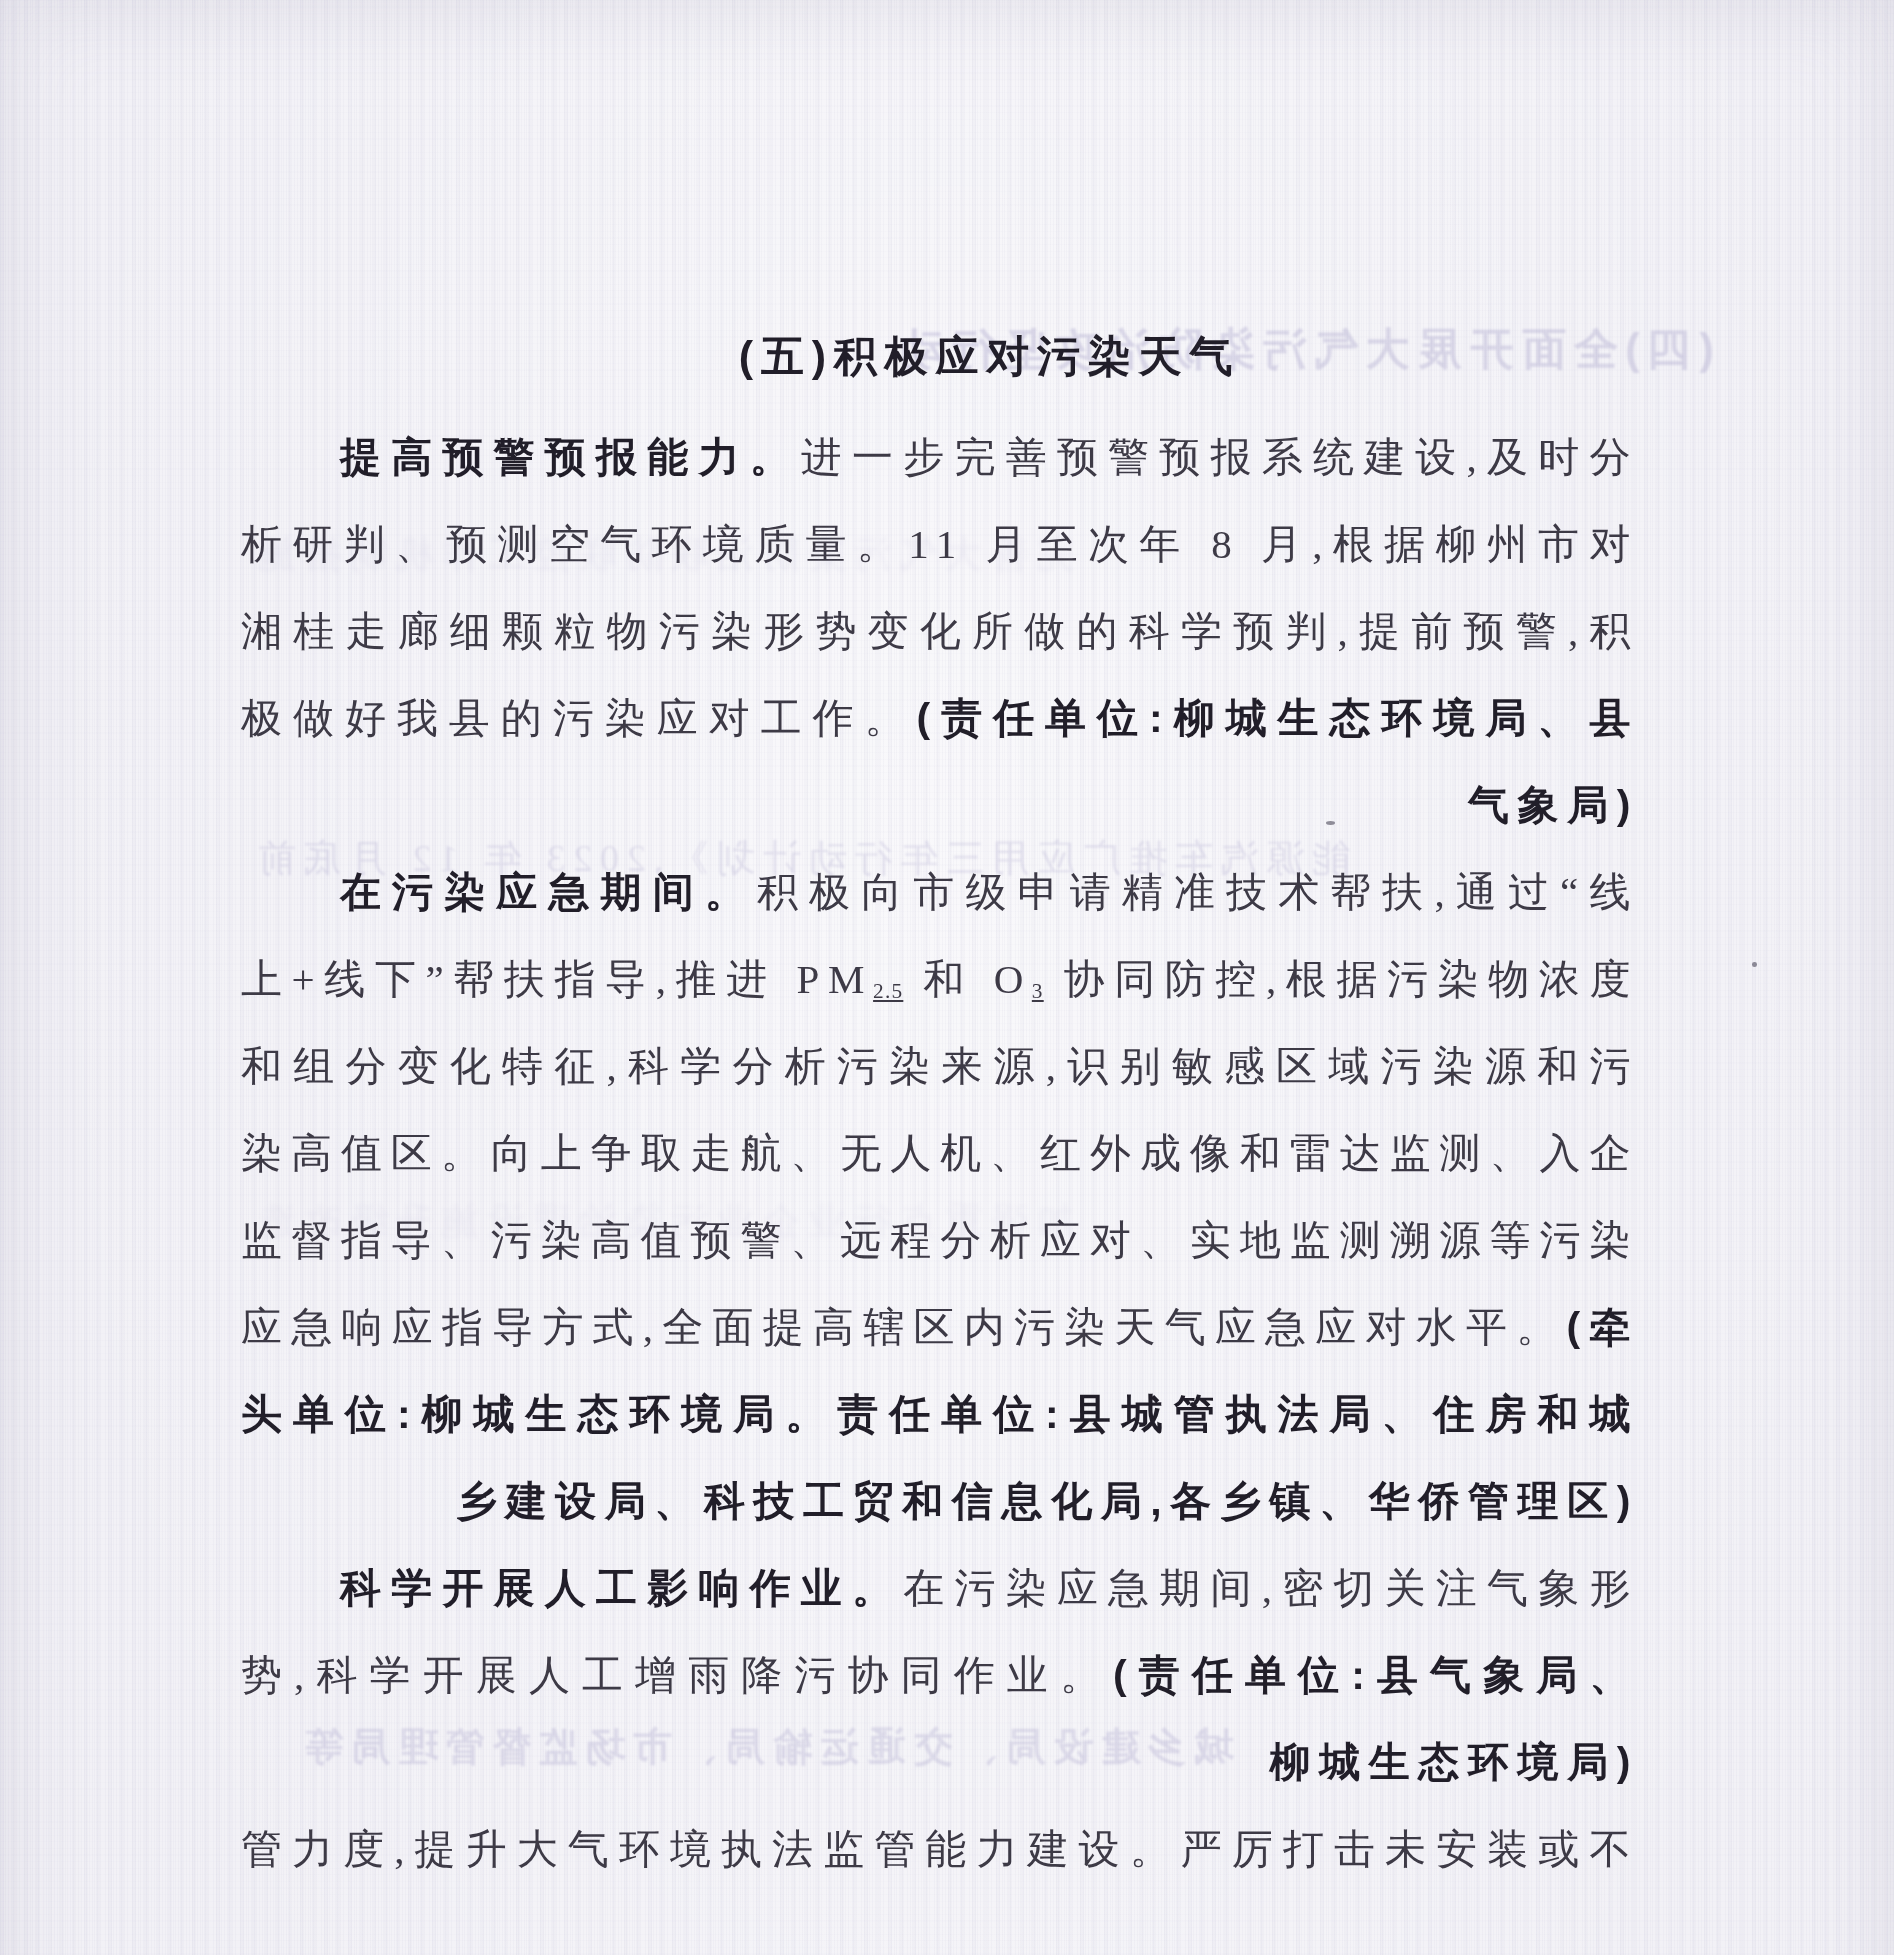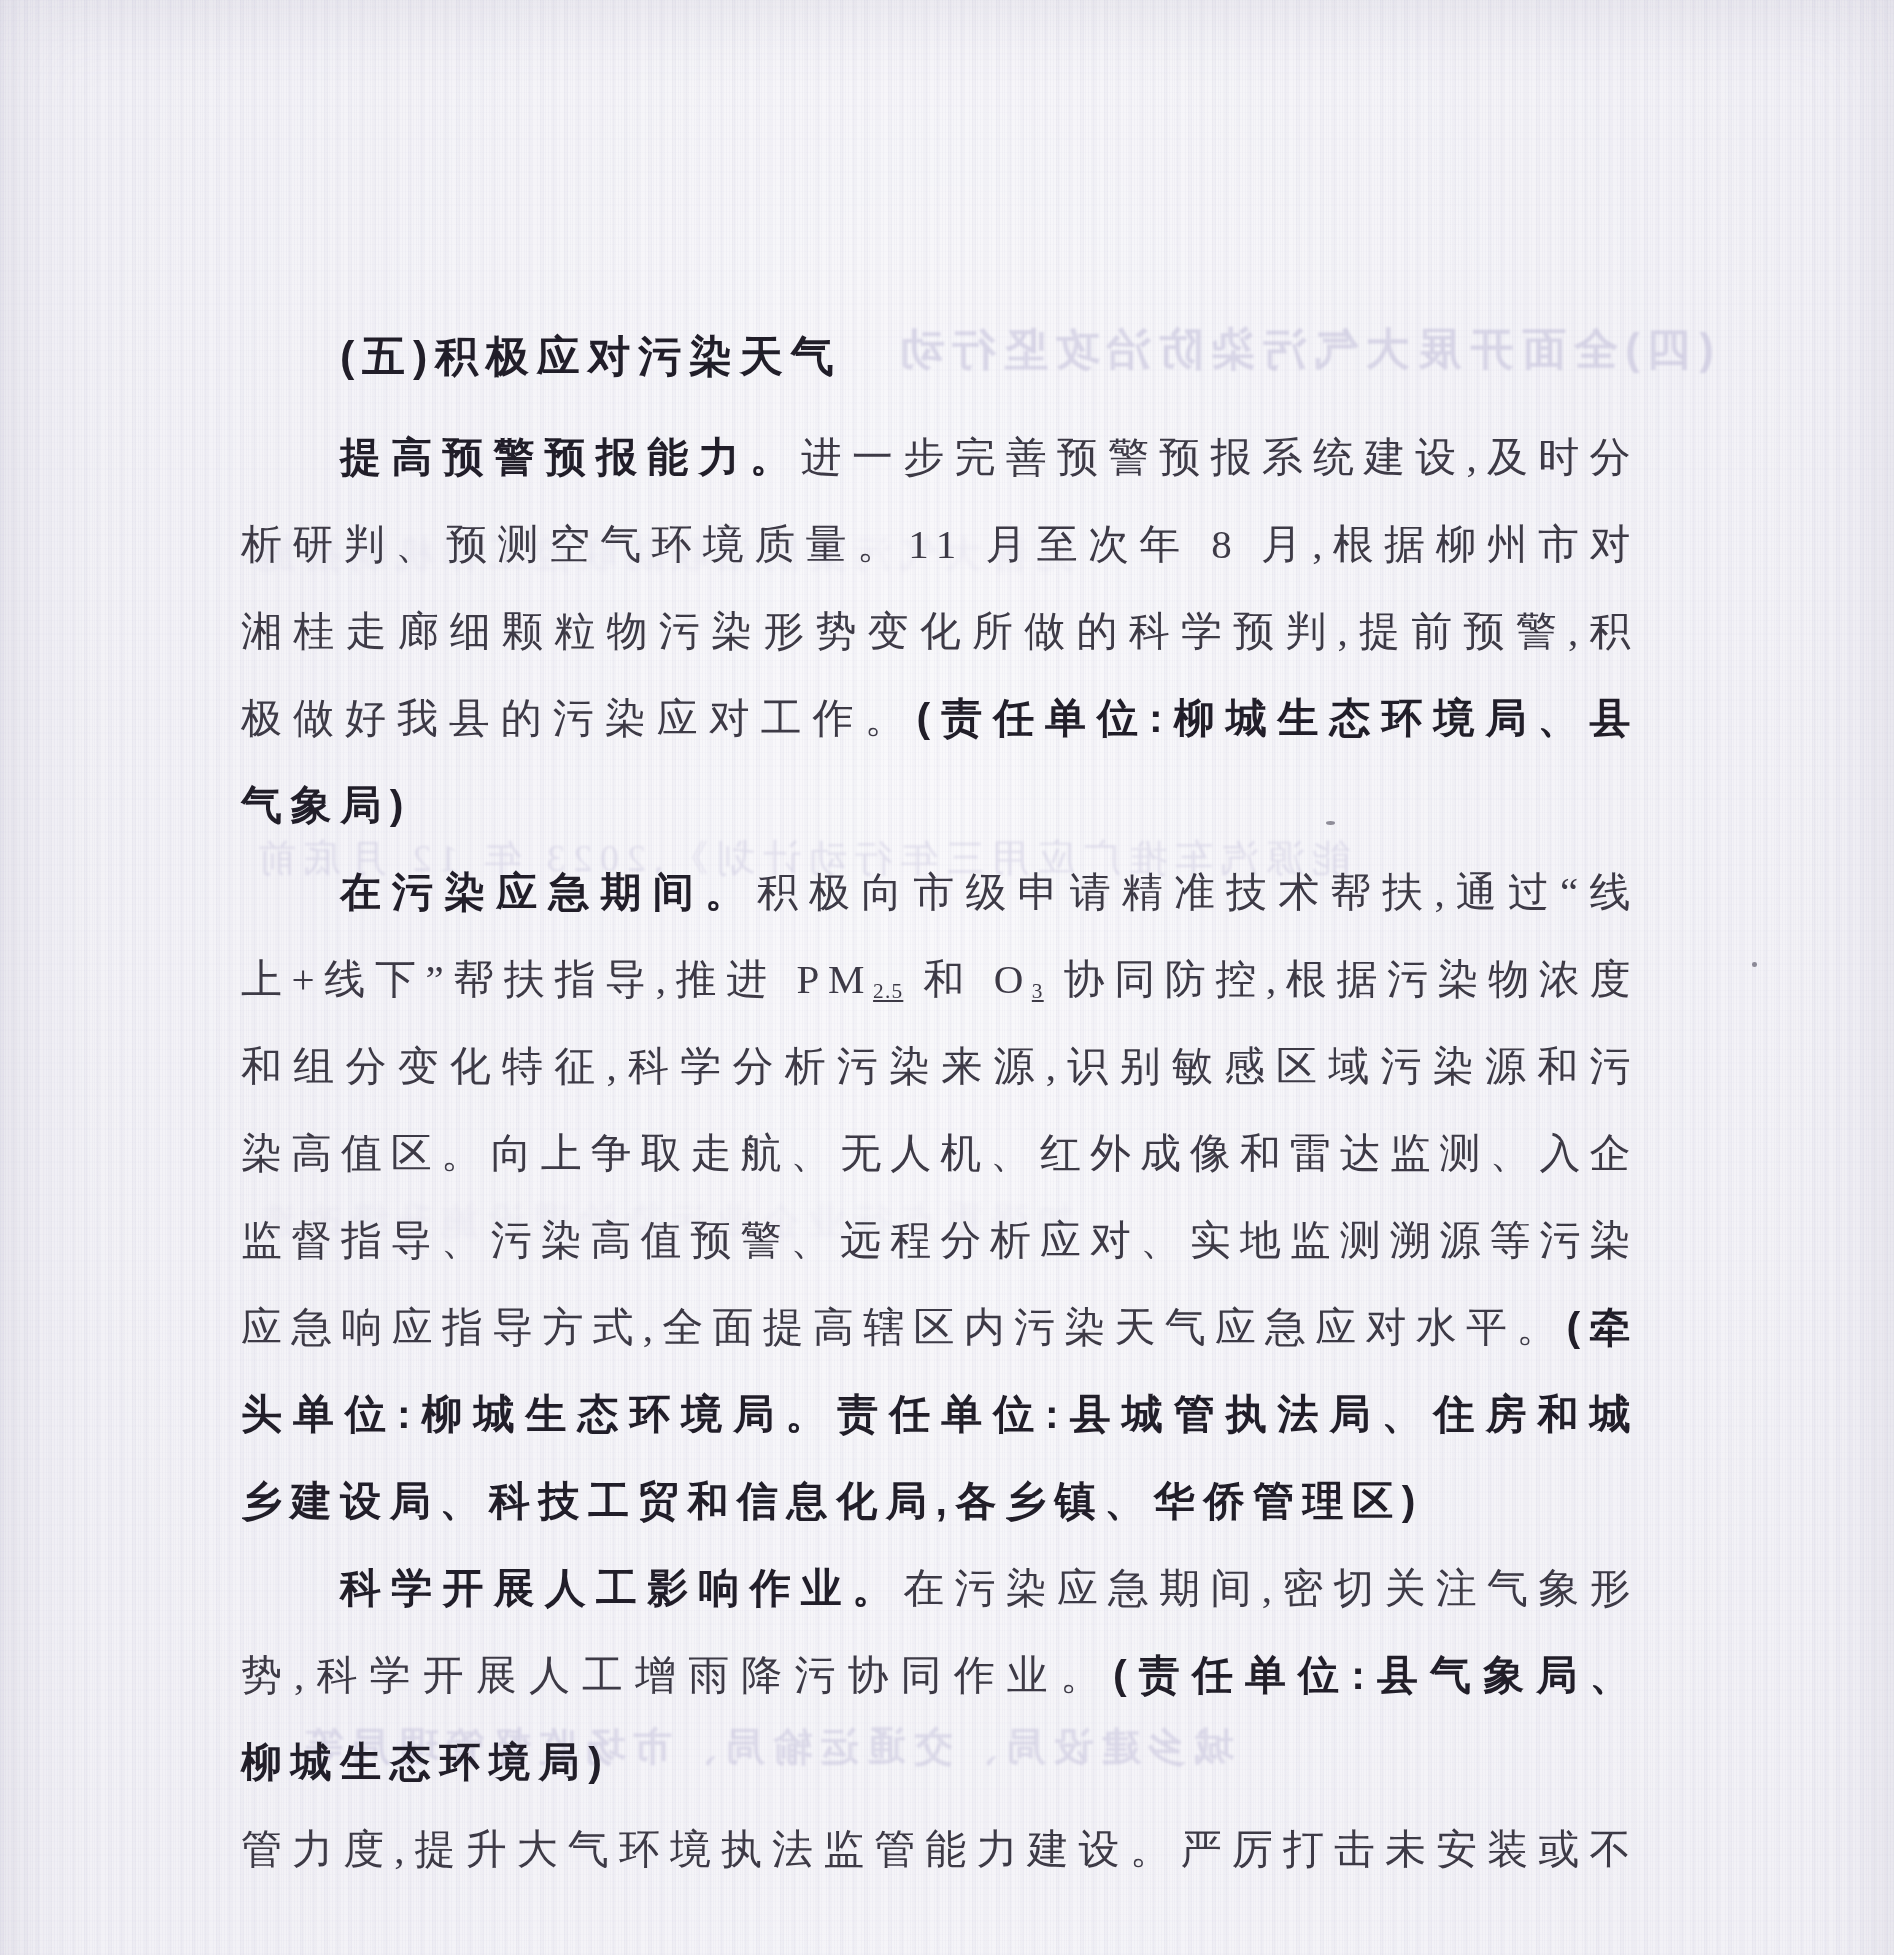--- a/index.html
+++ b/index.html
@@ -44,34 +44,36 @@
     width: 1398px;
     color: #3d3a46;
     font-size: 41px;
     letter-spacing: 8.6px;
   }
   .tline {
     height: 87px;
     line-height: 87px;
     white-space: normal;
     word-break: keep-all;
+    text-align: right;
   }
   .tline.just {
     text-align: justify;
     text-align-last: justify;
     text-justify: inter-character;
   }
   .tline.ind { text-indent: 99px; }
   .heading-line {
     height: 87px;
     line-height: 87px;
     text-indent: 99px;
     margin-bottom: 14px;
     font-size: 43px;
     letter-spacing: 7.8px;
+    text-align: center;
   }
   .b {
     font-family: "Liberation Sans", "DejaVu Sans", sans-serif;
     font-weight: 700;
     color: #211e29;
   }
   .sub {
     font-size: 0.52em;
     vertical-align: -0.24em;
     letter-spacing: 1.2px;

